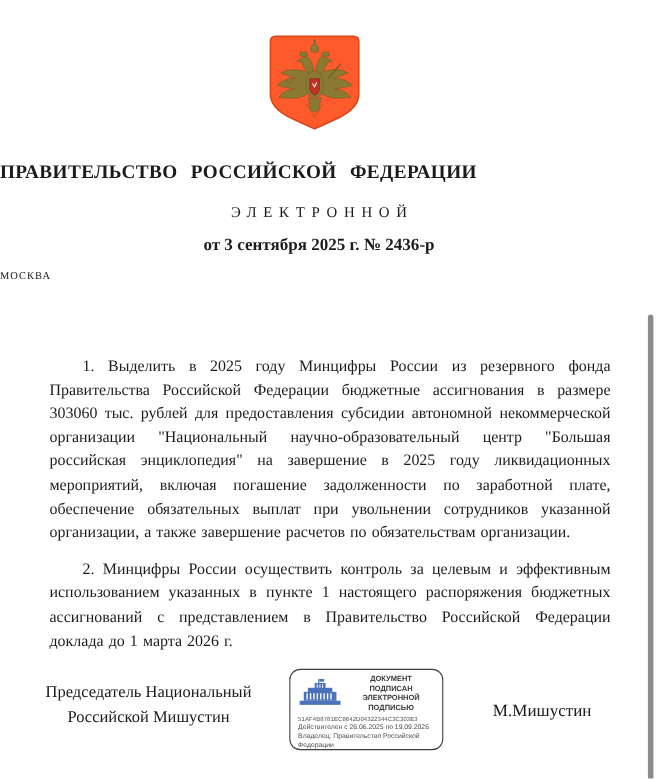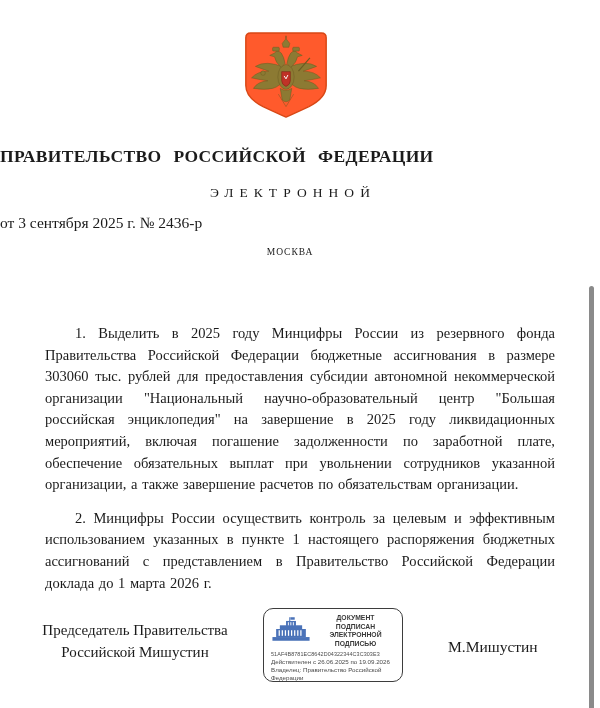--- a/index.html
+++ b/index.html
@@ -11,25 +11,25 @@
   .org-title {
     position:absolute; top:146px; left:0; width:580px; text-align:left;
     font-size:17.5px; font-weight:bold; word-spacing:0.42em; letter-spacing:0.02em;
     white-space:nowrap;
   }
   .doc-type {
     position:absolute; top:185px; left:0; width:580px; text-align:center;
     font-size:13.5px; letter-spacing:0.45em; text-indent:0.45em;
   }
   .doc-date {
-    position:absolute; top:214px; left:0; width:580px; text-align:left;
-    font-size:15.5px; font-weight:normal;
+    position:absolute; top:214px; left:0; width:580px; text-align:center;
+    font-size:15.5px; font-weight:bold;
   }
   .city {
-    position:absolute; top:247px; left:0; width:580px; text-align:center;
+    position:absolute; top:247px; left:0; width:580px; 
     font-size:9.5px; letter-spacing:0.1em;
   }
   .doc-body {
     position:absolute; top:311px; left:33px; width:534px;
     font-size:14.5px; line-height:21.6px; text-align:justify; word-spacing:1px;
   }
   .doc-body p { margin:12px; text-indent:30px; }
   .sig-title {
     position:absolute; top:619px; left:36px; width:198px; text-align:center;
     font-size:15px; line-height:22px;
@@ -82,21 +82,21 @@
   <div class="doc-type">ЭЛЕКТРОННОЙ</div>
   <div class="doc-date">от 3 сентября 2025 г. № 2436-р</div>
   <div class="city">МОСКВА</div>
 
   <div class="doc-body">
     <p>1. Выделить в 2025 году Минцифры России из резервного фонда Правительства Российской Федерации бюджетные ассигнования в размере 303060 тыс. рублей для предоставления субсидии автономной некоммерческой организации "Национальный научно-образовательный центр "Большая российская энциклопедия" на завершение в 2025 году ликвидационных мероприятий, включая погашение задолженности по заработной плате, обеспечение обязательных выплат при увольнении сотрудников указанной организации, а также завершение расчетов по обязательствам организации.</p>
     <p>2. Минцифры России осуществить контроль за целевым и эффективным использованием указанных в пункте 1 настоящего распоряжения бюджетных ассигнований с представлением в Правительство Российской Федерации доклада до 1 марта 2026 г.</p>
   </div>
 
   <div class="sig-title">
-    <div>Председатель Правительства</div>
+    <div>Председатель Национальный</div>
     <div>Российской Мишустин</div>
   </div>
 
   <div class="stamp">
     <div class="stamp-top">
       <span>
         <svg viewBox="0 0 64 42" width="40" height="26" aria-hidden="true">
           <g fill="#4a72b8">
             <rect x="29.2" y="2" width="1.6" height="8"></rect>
             <rect x="31" y="2" width="7" height="4"></rect>

